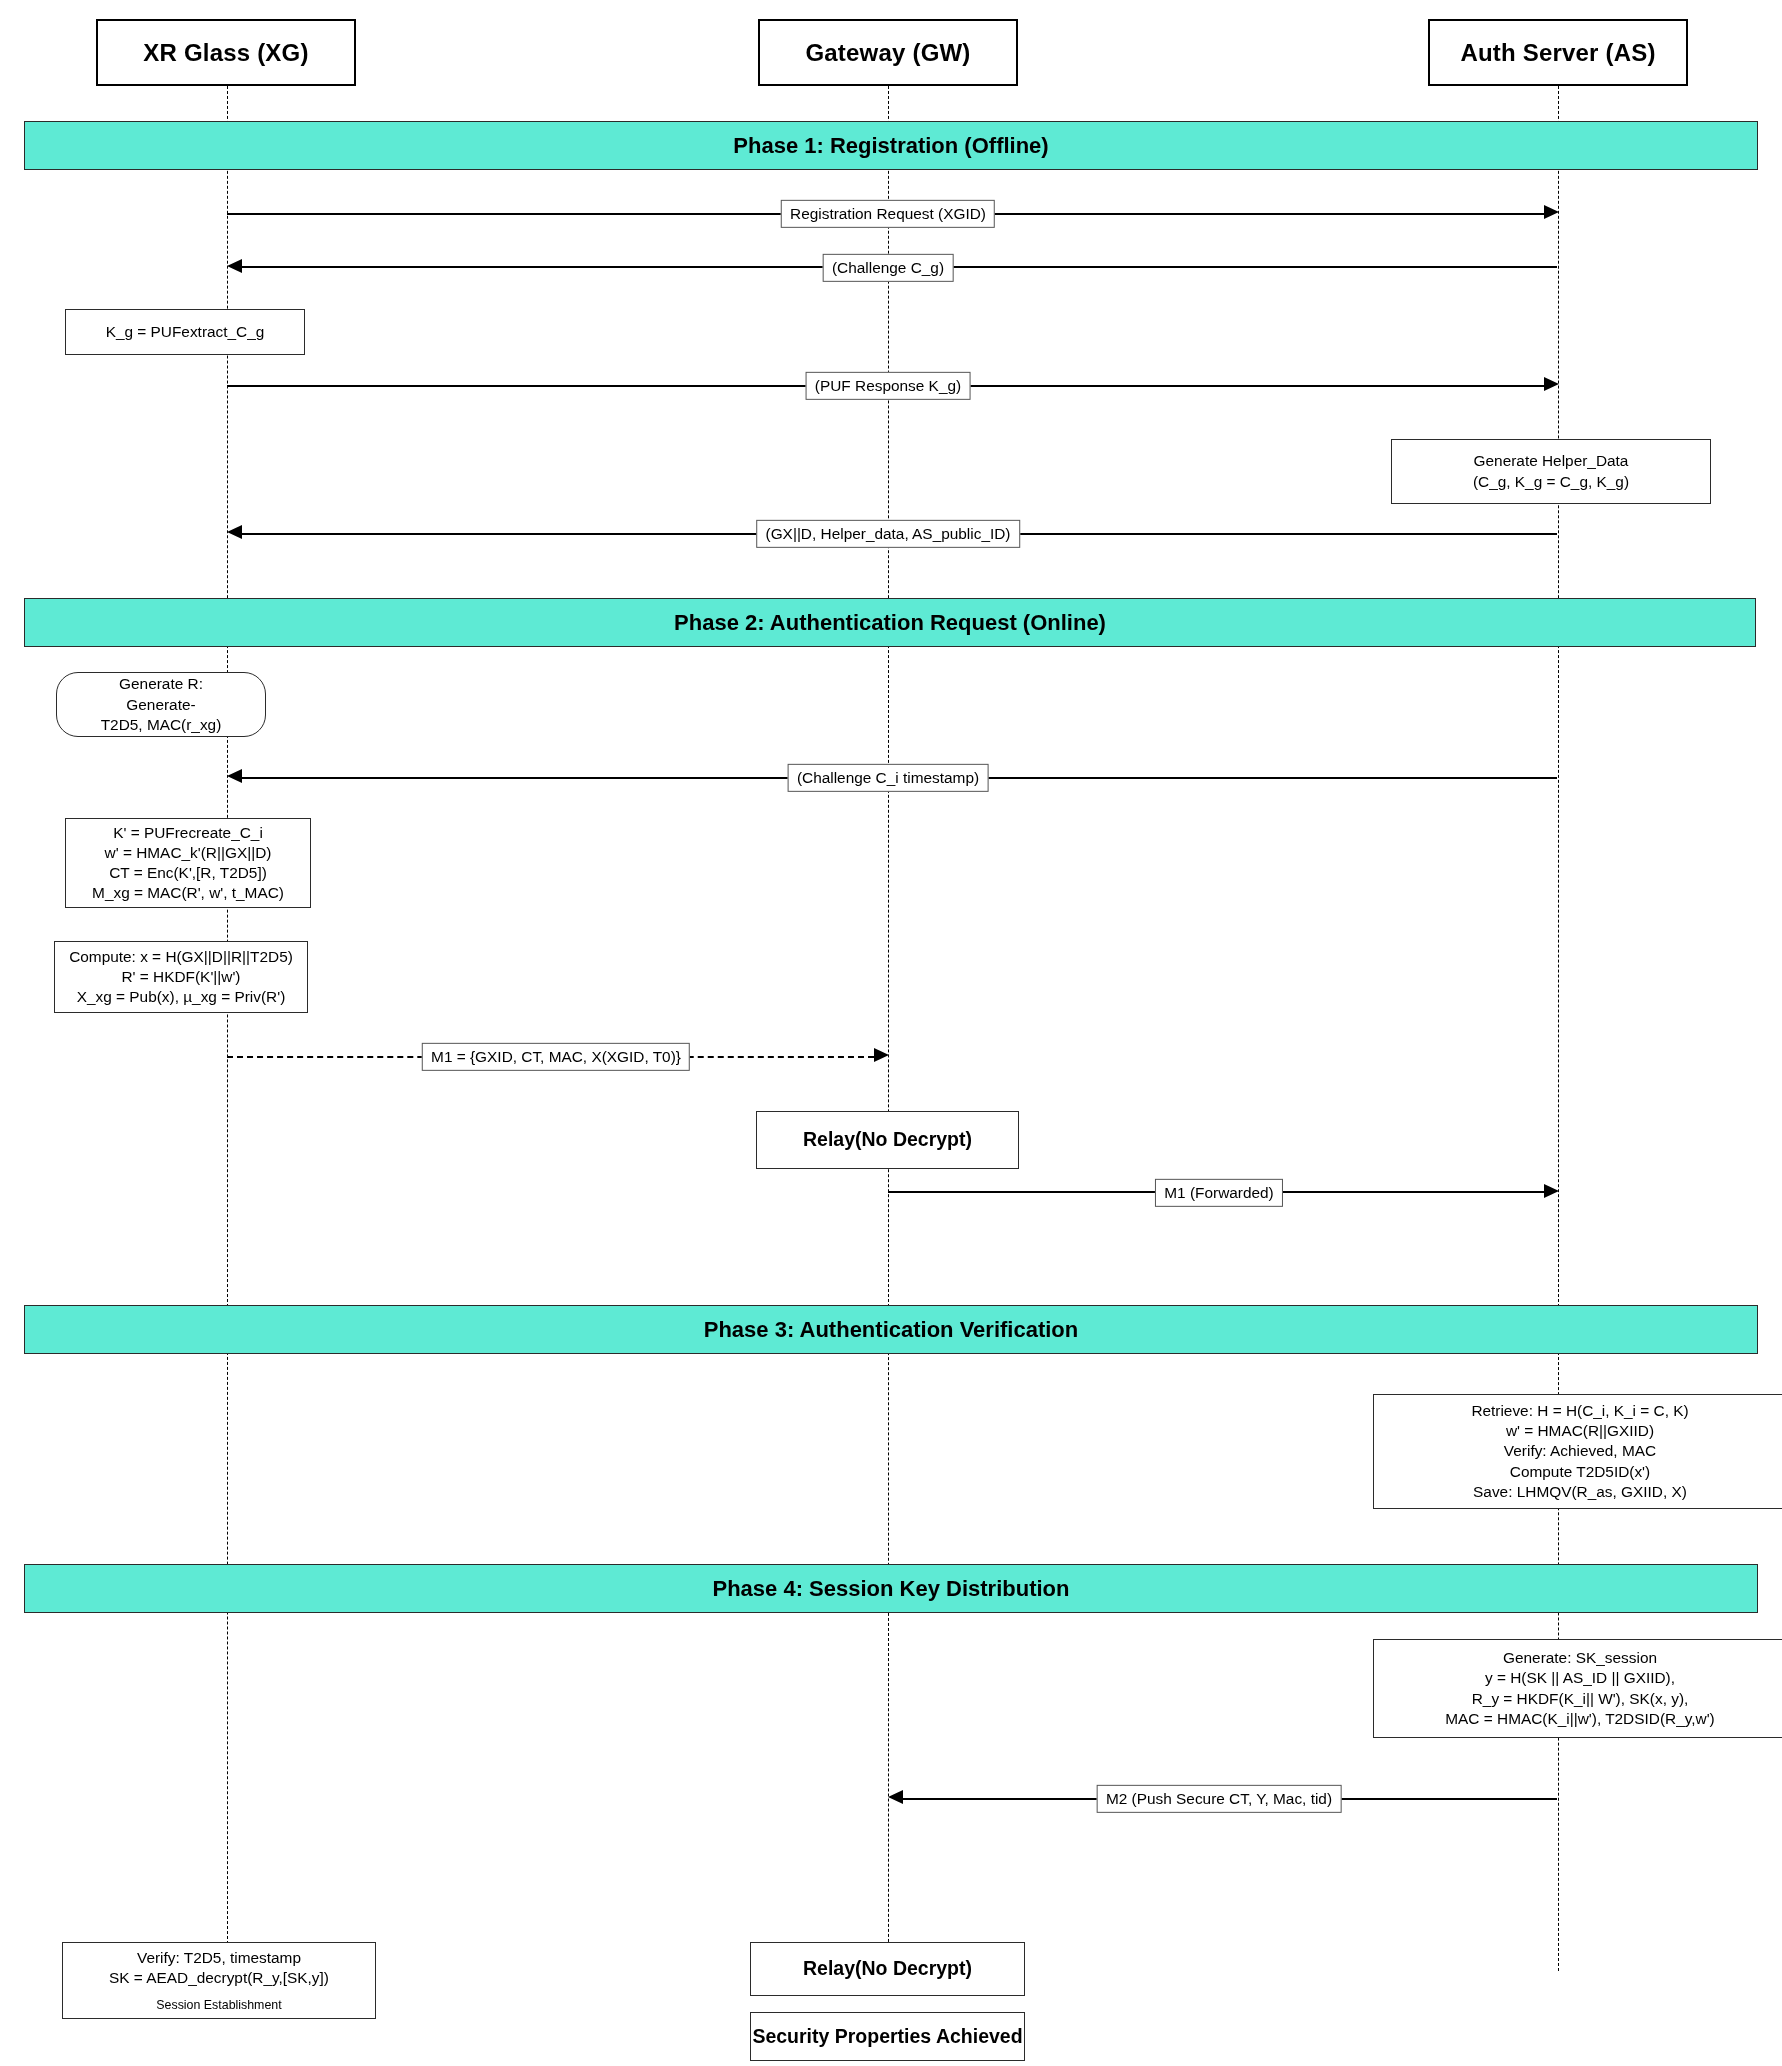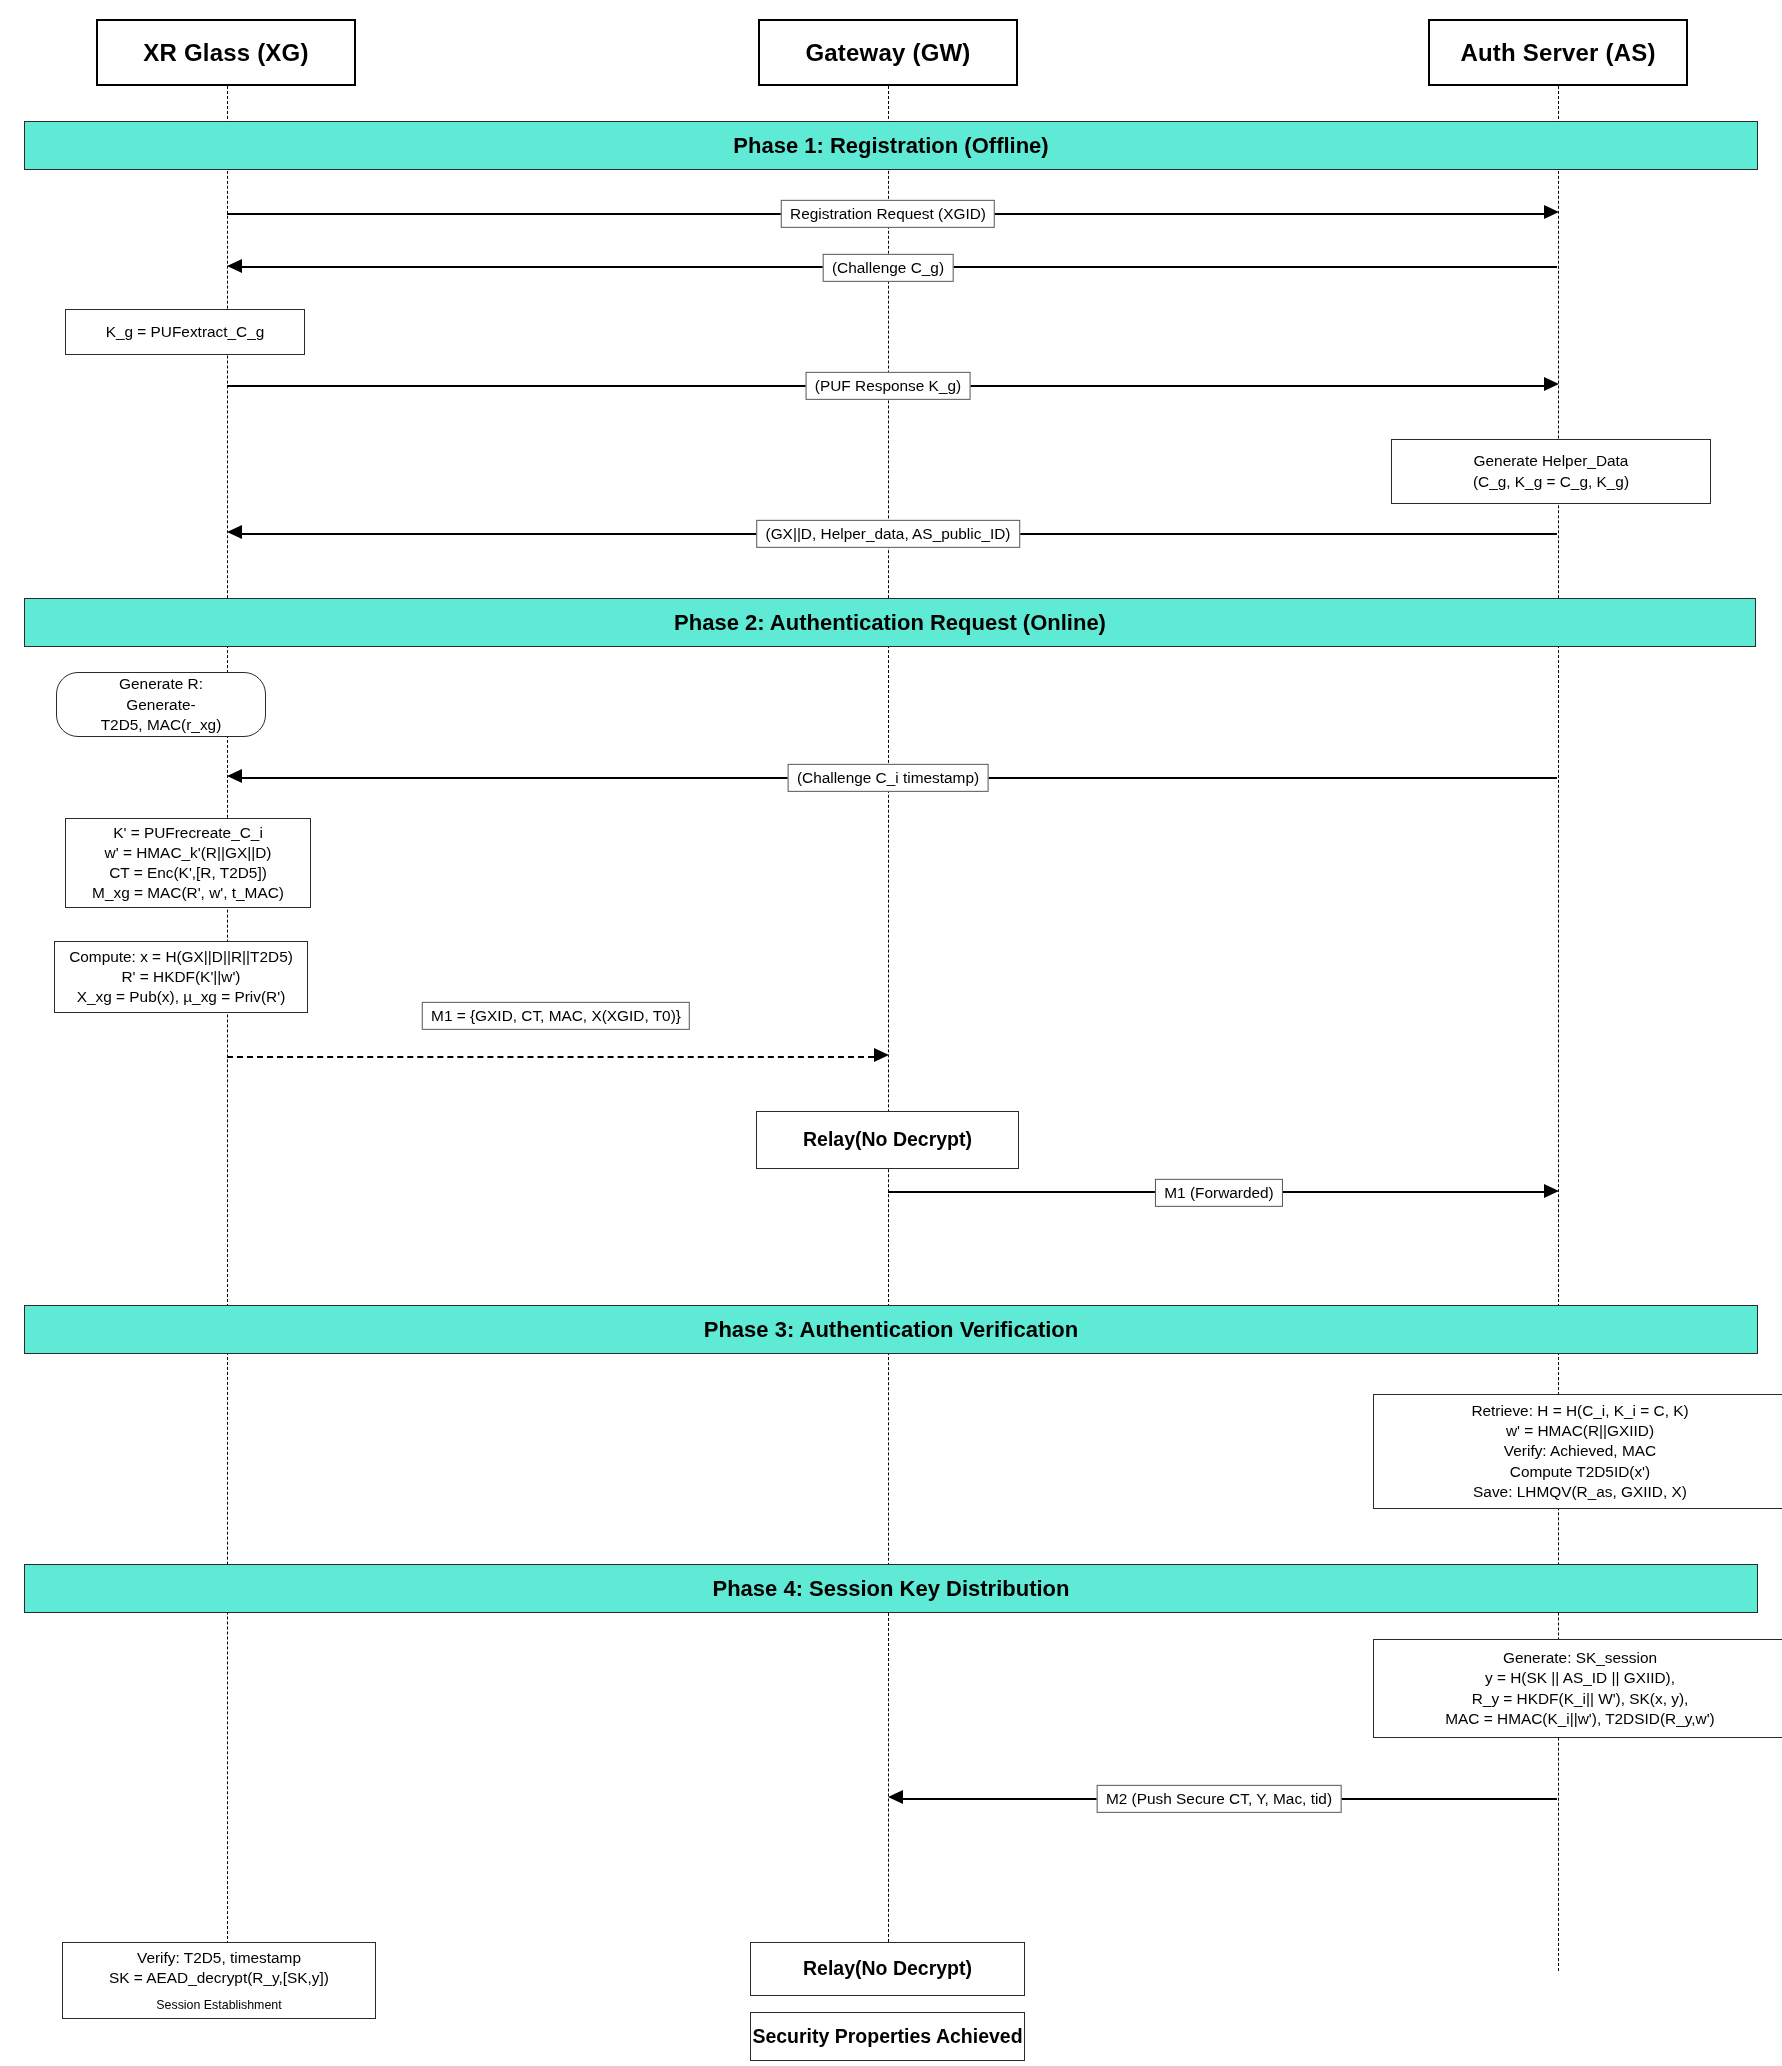--- a/index.html
+++ b/index.html
@@ -198,21 +198,21 @@
   </div>
 
   <div class="note" style="left:54px; top:941px; width:254px; height:72px;">
     <div>Compute: x = H(GX||D||R||T2D5)</div>
     <div>R' = HKDF(K'||w')</div>
     <div>X_xg = Pub(x), µ_xg = Priv(R')</div>
   </div>
 
   <div class="arrow-line dashed" style="left:227px; top:1056px; width:647px;"></div>
   <div class="arrow-head right" style="left:874px; top:1048px;"></div>
-  <div class="msg-label" style="left:556px; top:1016px;">
+  <div class="msg-label" style="left:556px; top:1057px;">
     <span>M1 = {GXID, CT, MAC, X(XGID, T0)}</span>
   </div>
 
   <div class="note bold" style="left:756px; top:1111px; width:263px; height:58px;">
     <div>Relay(No Decrypt)</div>
   </div>
 
   <div class="arrow-line" style="left:888px; top:1191px; width:658px;"></div>
   <div class="arrow-head right" style="left:1544px; top:1184px;"></div>
   <div class="msg-label" style="left:1219px; top:1193px;">

